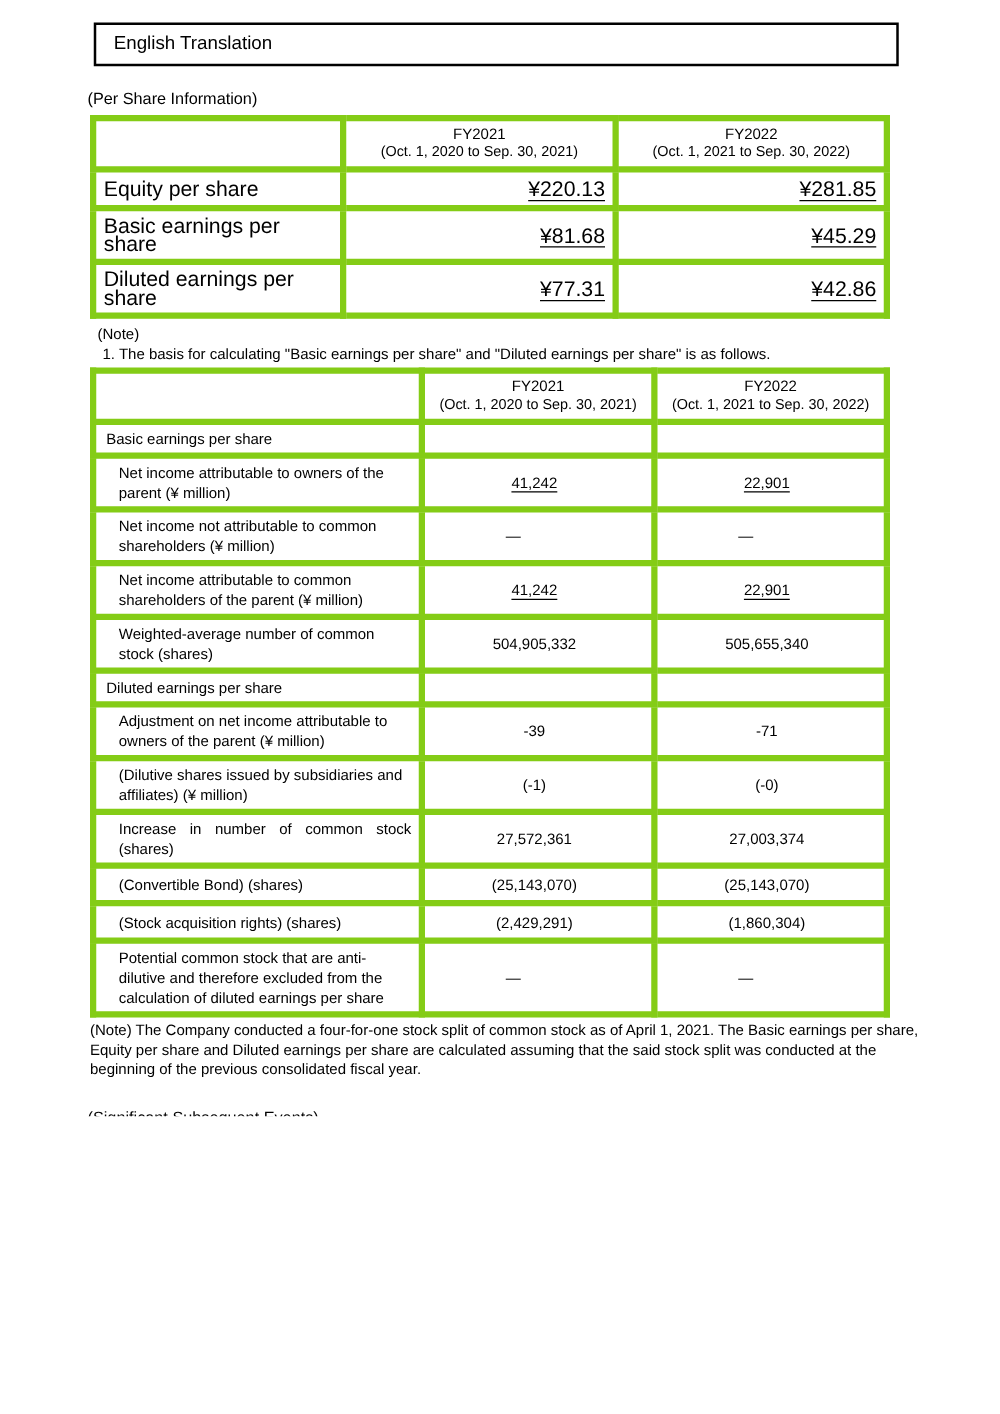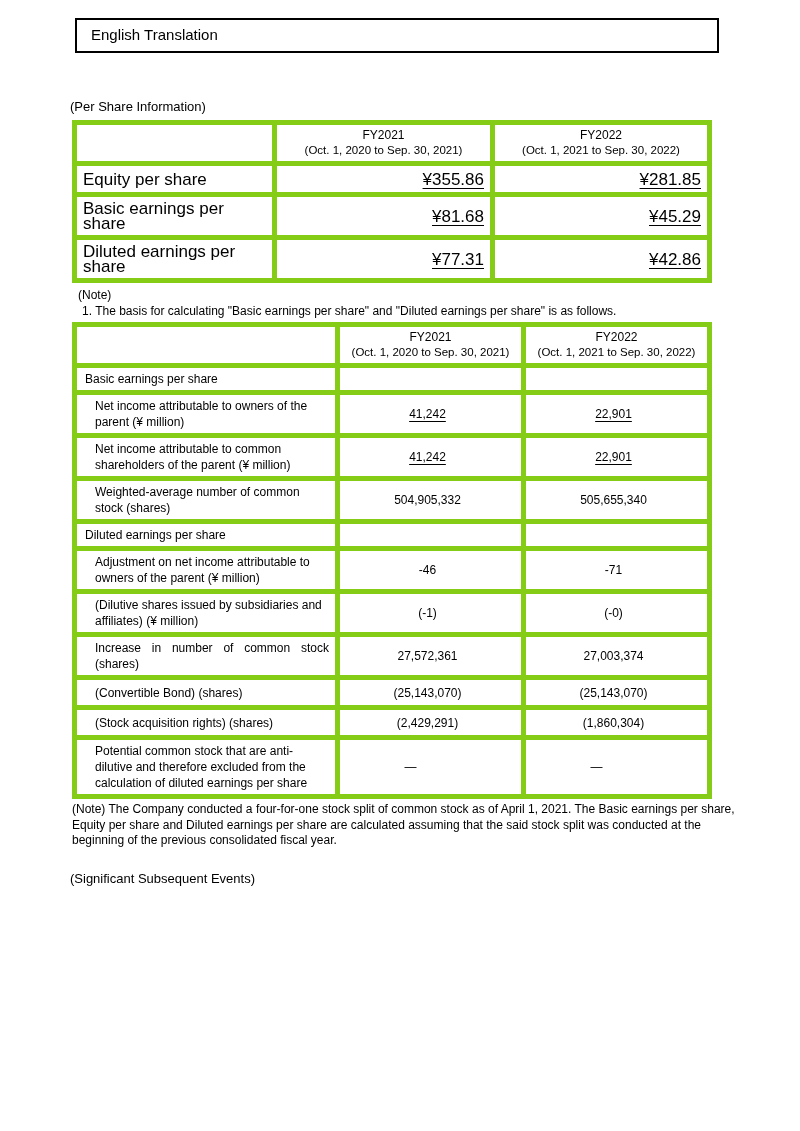--- a/index.html
+++ b/index.html
@@ -4,21 +4,21 @@
 <style>
   html,body{margin:0;padding:0;}
   body{width:800px;height:1131px;background:#ffffff;color:#000;font-family:"Liberation Sans",sans-serif;}
   .page{position:relative;width:800px;height:893px;overflow:hidden;background:#fff;padding-left:38px;}
   .content{position:absolute;left:72px;top:18px;width:668px;}
 
   .trans-box{margin-left:3px;width:612px;border:2px solid #000;padding:5px 14px 7px;}
   .trans-title{font-size:15px;line-height:19px;}
   .trans-sub{font-size:10px;line-height:13px;margin-top:3px;}
 
-  .section-heading{font-size:13px;line-height:16px;margin-top:46px;margin-left:-2px;}
+  .section-heading{font-size:13px;line-height:16px;margin-top:18px;margin-left:-2px;}
 
   table.tbl{border-collapse:collapse;table-layout:fixed;width:635px;}
   .tbl th,.tbl td{border:5px solid #84cc16;font-weight:normal;}
   .tbl th{font-size:12px;line-height:15px;text-align:center;vertical-align:middle;padding:3px 1px;}
   .th-period{font-size:11.5px;white-space:nowrap;}
 
   .tbl1{margin-top:5px;}
   .tbl1 td{font-size:17px;line-height:15px;padding:4px 6px;height:18px;vertical-align:middle;}
   .tbl1 td.lbl{text-align:left;padding-left:6px;}
   .tbl1 td.val{text-align:right;padding-right:6px;}
@@ -73,21 +73,21 @@
           </th>
           <th>
             <div>FY2022</div>
             <div class="th-period">(Oct. 1, 2021 to Sep. 30, 2022)</div>
           </th>
         </tr>
       </thead>
       <tbody>
         <tr>
           <td class="lbl">Equity per share</td>
-          <td class="val"><span class="u">¥355.86</span></td>
+          <td class="val"><span class="u">¥220.13</span></td>
           <td class="val"><span class="u">¥281.85</span></td>
         </tr>
         <tr>
           <td class="lbl">Basic earnings per share</td>
           <td class="val"><span class="u">¥81.68</span></td>
           <td class="val"><span class="u">¥45.29</span></td>
         </tr>
         <tr>
           <td class="lbl">Diluted earnings per share</td>
           <td class="val"><span class="u">¥77.31</span></td>
@@ -123,37 +123,42 @@
           <td class="lbl section">Basic earnings per share</td>
           <td class="val"></td>
           <td class="val"></td>
         </tr>
         <tr class="h36">
           <td class="lbl item">Net income attributable to owners of the parent (¥ million)</td>
           <td class="val"><span class="u">41,242</span></td>
           <td class="val"><span class="u">22,901</span></td>
         </tr>
         <tr class="h36">
+          <td class="lbl item">Net income not attributable to common shareholders (¥ million)</td>
+          <td class="val dash">—</td>
+          <td class="val dash">—</td>
+        </tr>
+        <tr class="h36">
           <td class="lbl item">Net income attributable to common shareholders of the parent (¥ million)</td>
           <td class="val"><span class="u">41,242</span></td>
           <td class="val"><span class="u">22,901</span></td>
         </tr>
         <tr class="h36">
           <td class="lbl item">Weighted-average number of common stock (shares)</td>
           <td class="val">504,905,332</td>
           <td class="val">505,655,340</td>
         </tr>
         <tr class="h26">
           <td class="lbl section">Diluted earnings per share</td>
           <td class="val"></td>
           <td class="val"></td>
         </tr>
         <tr class="h36">
           <td class="lbl item">Adjustment on net income attributable to owners of the parent (¥ million)</td>
-          <td class="val">-46</td>
+          <td class="val">-39</td>
           <td class="val">-71</td>
         </tr>
         <tr class="h36">
           <td class="lbl item">(Dilutive shares issued by subsidiaries and affiliates) (¥ million)</td>
           <td class="val">(-1)</td>
           <td class="val">(-0)</td>
         </tr>
         <tr class="h36">
           <td class="lbl item just">Increase in number of common stock (shares)</td>
           <td class="val">27,572,361</td>

